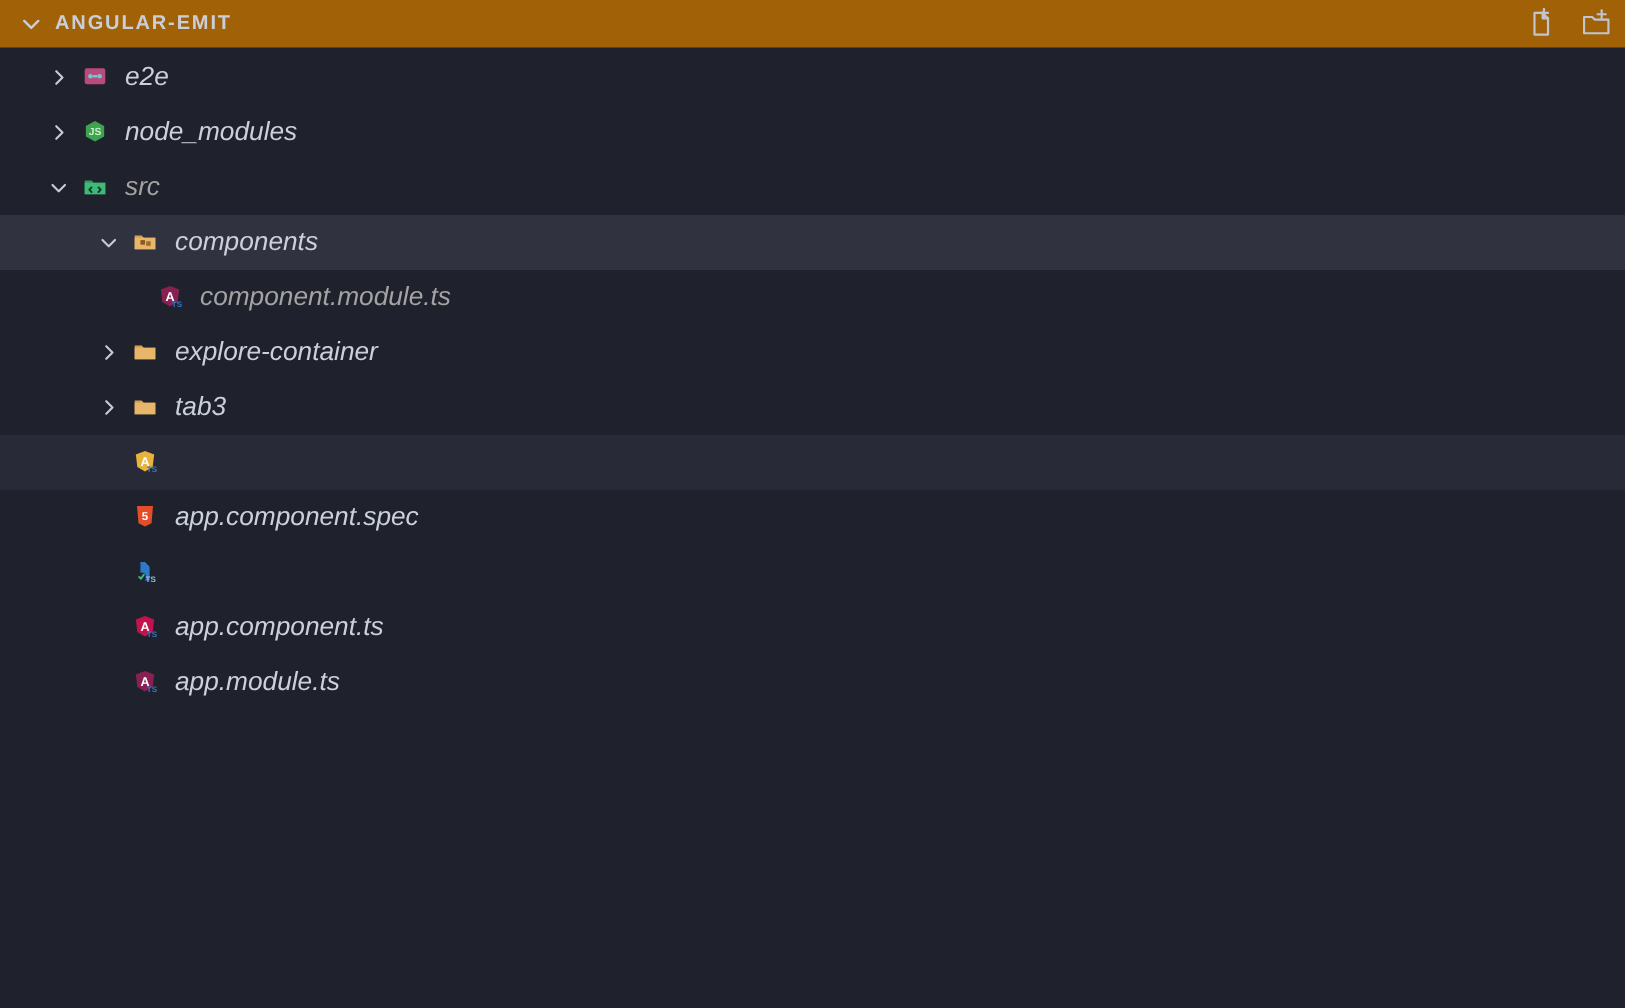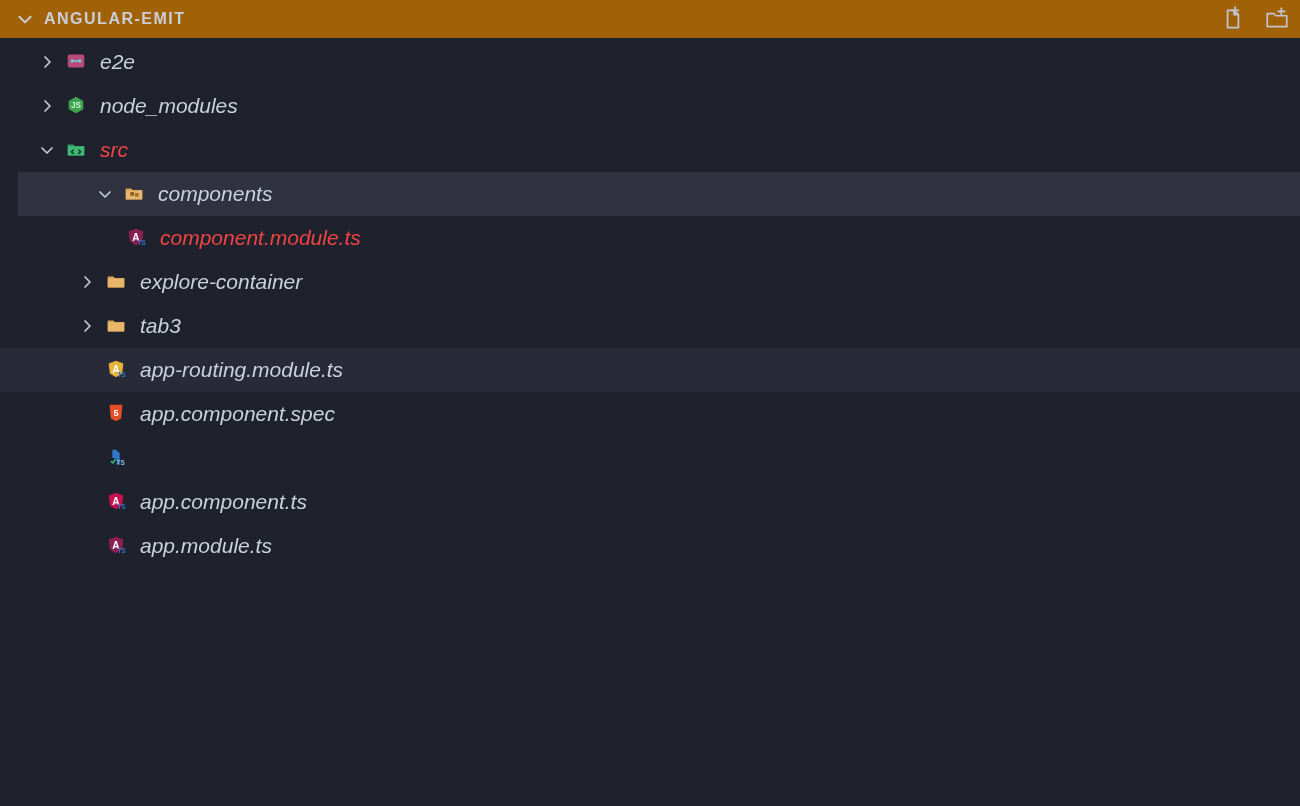--- a/index.html
+++ b/index.html
@@ -59,21 +59,20 @@
     padding-top: 2px;
   }
   .row {
     height: 44px;
     display: flex;
     align-items: center;
     cursor: pointer;
   }
   .row.selected {
     background: #30333f;
-    margin-left: 18px;
   }
   .row.hover {
     background: #282b37;
   }
   .indent {
     width: 20px;
     flex: 0 0 auto;
   }
   .indent.guide {
     position: relative;
@@ -106,21 +105,21 @@
     display: inline-flex;
     justify-content: center;
     margin-right: 12px;
   }
   .icon svg { width: 22px; height: 22px; }
   .label {
     white-space: nowrap;
     font-size: 21px;
     font-style: italic;
   }
-  .label.green { color: #ef4444; }
+  .label.green { color: #a3a3a3; }
   .pad-left { width: 34px; flex:0 0 auto; }
 </style>
 </head>
 <body>
 
 <div class="panel">
   <div class="panel-header">
     <span class="header-chevron">
       <svg viewBox="0 0 16 16" fill="none" stroke="currentColor" stroke-width="1.7" stroke-linecap="round" stroke-linejoin="round">
           <polyline points="3,6 8,11 13,6"></polyline>
@@ -271,21 +270,20 @@
         <span class="indent guide"></span>
         <span class="indent guide"></span>
         <span class="twisty none"></span>
         <span class="icon">
           <svg viewBox="0 0 24 24">
             <path d="M12 3l8 3-1.3 11L12 21l-6.7-4L4 6z" fill="#e8b33a"></path>
             <text x="12" y="16" font-size="11" font-weight="700" text-anchor="middle" fill="#fff">A</text>
             <text x="18" y="21" font-size="7" font-weight="700" text-anchor="middle" fill="#2f77c9">TS</text>
           </svg>
         </span>
-        <span class="label">app-routing.module.ts</span>
       </div>
       <div class="row">
         <span class="pad-left"></span>
         <span class="indent guide"></span>
         <span class="indent guide"></span>
         <span class="twisty none"></span>
         <span class="icon">
           <svg viewBox="0 0 24 24">
             <path d="M5 3h14l-1.3 15L12 21l-5.7-3z" fill="#e44d26"></path>
             <text x="12" y="15" font-size="10" font-weight="700" text-anchor="middle" fill="#fff">5</text>

